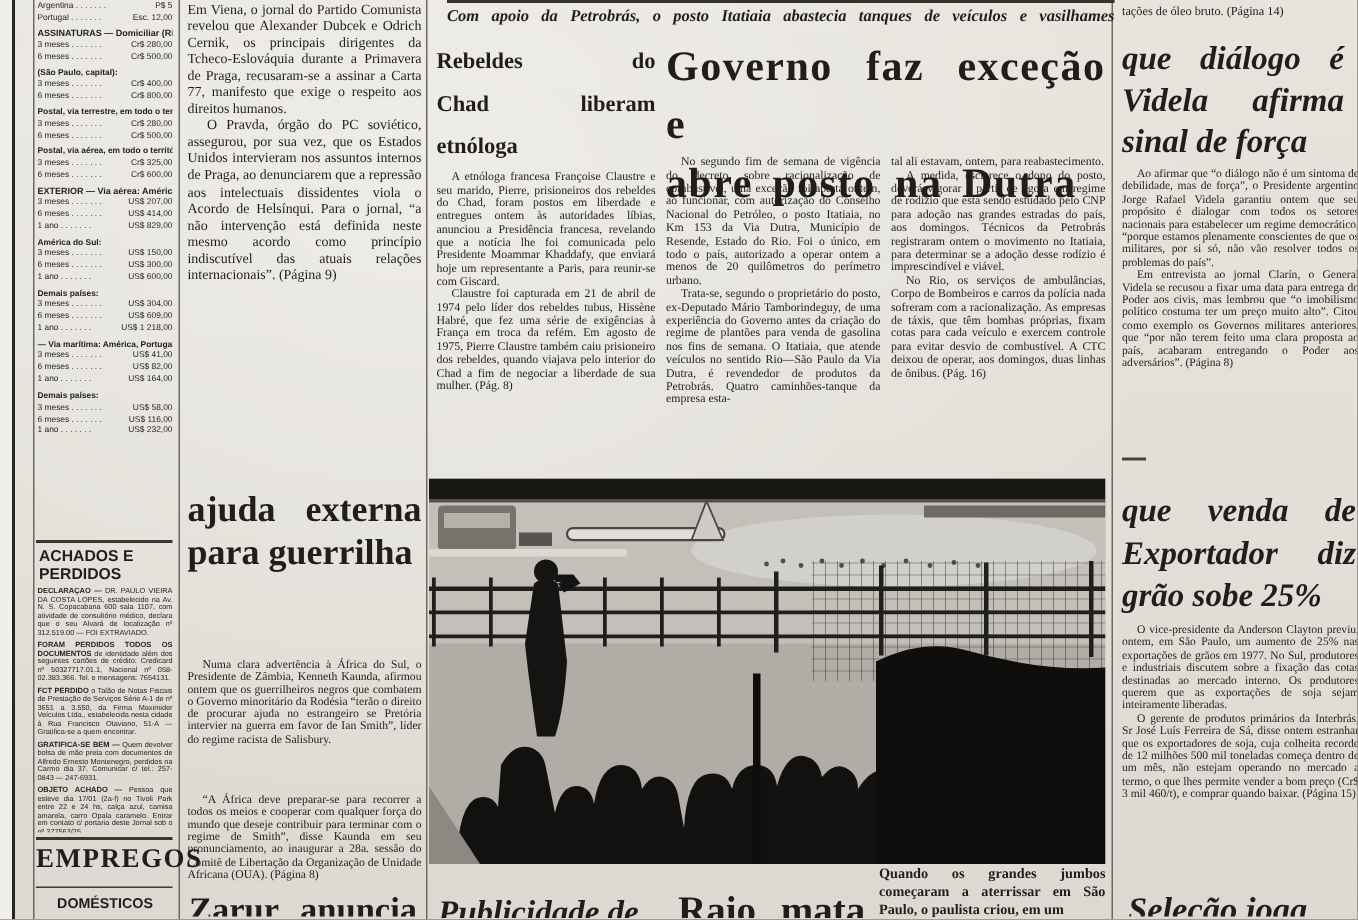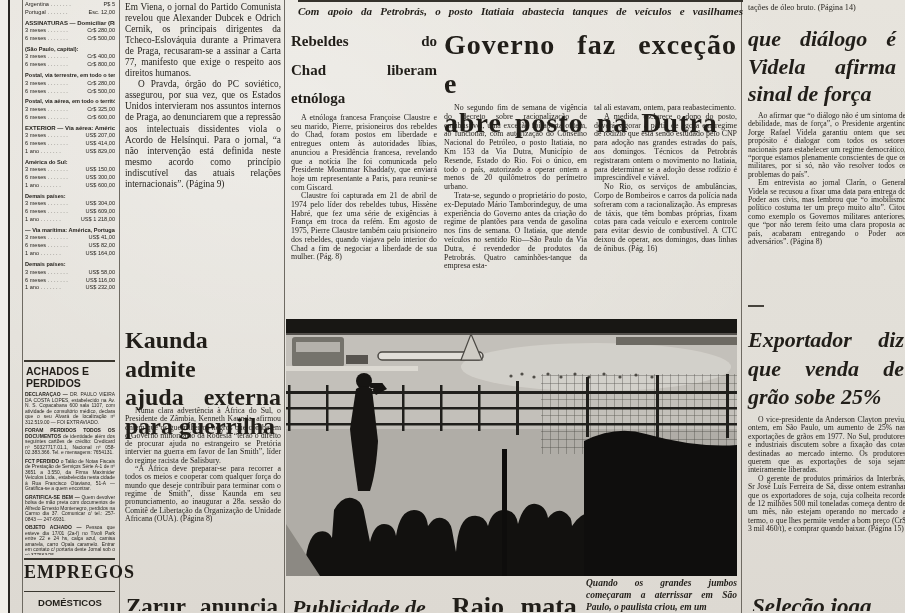--- a/index.html
+++ b/index.html
@@ -42,21 +42,21 @@
   
   .bp{margin:0;text-align:justify;text-indent:13px;}
   .cont .bp:first-child{text-indent:0;}
   .hl{text-align:justify;text-align-last:justify;}
   .hl:last-child{text-align-last:auto;}
 
   
   .col2cont{left:125px;top:2px;width:156px;font-size:9.3px;line-height:11.05px;}
   .kaunda-hl{left:125px;top:326px;width:156px;font-weight:700;font-size:24px;line-height:28.5px;}
   .kaunda-body{left:125px;top:407px;width:156px;font-size:7.8px;line-height:8.3px;}
-  .kaunda-body .bp{text-indent:10px;}
+  .kaunda-body .bp{text-indent:10px;margin-top:32px;}
   .clip{overflow:hidden;font-weight:700;white-space:nowrap;}
   .clip-col2{left:126px;top:594px;width:152px;height:17px;font-size:23px;text-decoration:underline;}
   .clip-col2 .hl{text-align-last:justify;}
 
   
   .chad-hl{left:291px;top:27px;width:146px;font-weight:700;font-size:15px;line-height:28.5px;}
   .chad-body{left:291px;top:114px;width:146px;font-size:7.9px;line-height:8.7px;}
   .chad-body .bp{text-indent:10px;}
 
   
@@ -69,21 +69,21 @@
       letter-spacing:1px;word-spacing:5px;}
   .gov-col{width:143px;top:104px;font-size:7.9px;line-height:8.8px;}
   .gov-c1{left:444px;}
   .gov-c2{left:594px;}
   .gov-col .bp{text-indent:10px;}
   .gov-c2 .bp:first-child{text-indent:0;}
 
   
   .photo{left:286px;top:319px;width:451px;height:257px;}
   .pcap{left:586px;top:578px;width:151px;height:35px;overflow:hidden;
-      font-style:italic;font-weight:700;font-size:9.5px;line-height:11.8px;text-align:justify;}
+      font-weight:700;font-size:9.5px;line-height:11.8px;text-align:justify;}
 
   .clip-pub{left:292px;top:595px;width:150px;height:17px;font-size:22px;font-style:italic;}
   .clip-raio{left:452px;top:592px;width:176px;height:20px;font-size:26px;word-spacing:10px;}
 
   
   .rc-top{left:748px;top:3px;width:147px;font-size:8.2px;line-height:9px;}
   .videla-hl{left:748px;top:25px;width:148px;font-style:italic;font-weight:700;
       font-size:22px;line-height:27.5px;}
   .videla-body{left:748px;top:112px;width:158px;font-size:7.7px;line-height:8.4px;}
   .videla-body .bp,.exp-body .bp{text-indent:10px;}
@@ -259,21 +259,20 @@
     <div class="rail-rule" style="top:591px;height:1px"></div>
     <h4 class="domesticos">DOMÉSTICOS</h4>
   </aside>
 
   <div class="abs col2cont cont">
       <p class="bp">Em Viena, o jornal do Partido Comunista revelou que Alexander Dubcek e Odrich Cernik, os principais dirigentes da Tcheco-Eslováquia durante a Primavera de Praga, recusaram-se a assinar a Carta 77, manifesto que exige o respeito aos direitos humanos.</p>
       <p class="bp">O Pravda, órgão do PC soviético, assegurou, por sua vez, que os Estados Unidos intervieram nos assuntos internos de Praga, ao denunciarem que a repressão aos intelectuais dissidentes viola o Acordo de Helsínqui. Para o jornal, “a não intervenção está definida neste mesmo acordo como princípio indiscutível das atuais relações internacionais”. (Página 9)</p>
     </div>
 
   <div class="abs kaunda-hl">
-      <div class="hl">Kaunda admite</div>
       <div class="hl">ajuda externa</div>
       <div class="hl">para guerrilha</div>
     </div>
   <div class="abs kaunda-body">
       <p class="bp">Numa clara advertência à África do Sul, o Presidente de Zâmbia, Kenneth Kaunda, afirmou ontem que os guerrilheiros negros que combatem o Governo minoritário da Rodésia “terão o direito de procurar ajuda no estrangeiro se Pretória intervier na guerra em favor de Ian Smith”, líder do regime racista de Salisbury.</p>
       <p class="bp">“A África deve preparar-se para recorrer a todos os meios e cooperar com qualquer força do mundo que deseje contribuir para terminar com o regime de Smith”, disse Kaunda em seu pronunciamento, ao inaugurar a 28a. sessão do Comitê de Libertação da Organização de Unidade Africana (OUA). (Página 8)</p>
     </div>
   <div class="abs clip clip-col2">
     <div class="hl">Zarur anuncia</div>
   </div>
@@ -377,22 +376,22 @@
       <div class="hl">Videla afirma</div>
       <div class="hl">sinal de força</div>
     </div>
   <div class="abs videla-body">
       <p class="bp">Ao afirmar que “o diálogo não é um sintoma de debilidade, mas de força”, o Presidente argentino Jorge Rafael Videla garantiu ontem que seu propósito é dialogar com todos os setores nacionais para estabelecer um regime democrático, “porque estamos plenamente conscientes de que os militares, por si só, não vão resolver todos os problemas do país”.</p>
       <p class="bp">Em entrevista ao jornal Clarín, o General Videla se recusou a fixar uma data para entrega do Poder aos civis, mas lembrou que “o imobilismo político costuma ter um preço muito alto”. Citou como exemplo os Governos militares anteriores, que “por não terem feito uma clara proposta ao país, acabaram entregando o Poder aos adversários”. (Página 8)</p>
     </div>
   <div class="abs dash"></div>
 
   <div class="abs exp-hl">
+      <div class="hl">que venda de</div>
       <div class="hl">Exportador diz</div>
-      <div class="hl">que venda de</div>
       <div class="hl">grão sobe 25%</div>
     </div>
   <div class="abs exp-body">
       <p class="bp">O vice-presidente da Anderson Clayton previu, ontem, em São Paulo, um aumento de 25% nas exportações de grãos em 1977. No Sul, produtores e industriais discutem sobre a fixação das cotas destinadas ao mercado interno. Os produtores querem que as exportações de soja sejam inteiramente liberadas.</p>
       <p class="bp">O gerente de produtos primários da Interbrás, Sr José Luís Ferreira de Sá, disse ontem estranhar que os exportadores de soja, cuja colheita recorde de 12 milhões 500 mil toneladas começa dentro de um mês, não estejam operando no mercado a termo, o que lhes permite vender a bom preço (Cr$ 3 mil 460/t), e comprar quando baixar. (Página 15)</p>
     </div>
 
   <div class="abs clip clip-rc">Seleção joga</div>
 
 </div>

